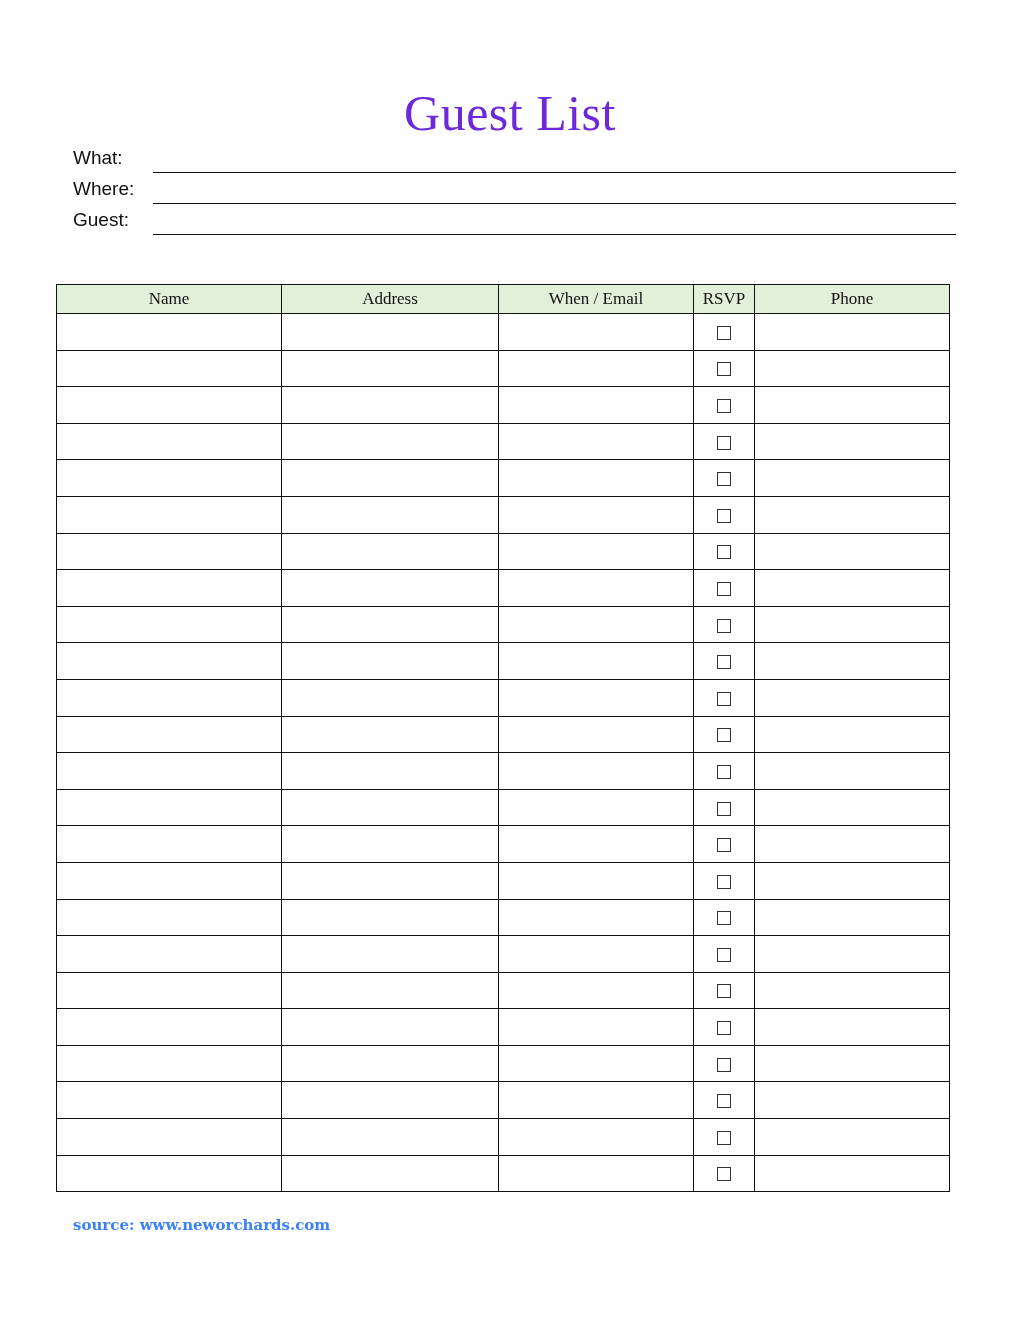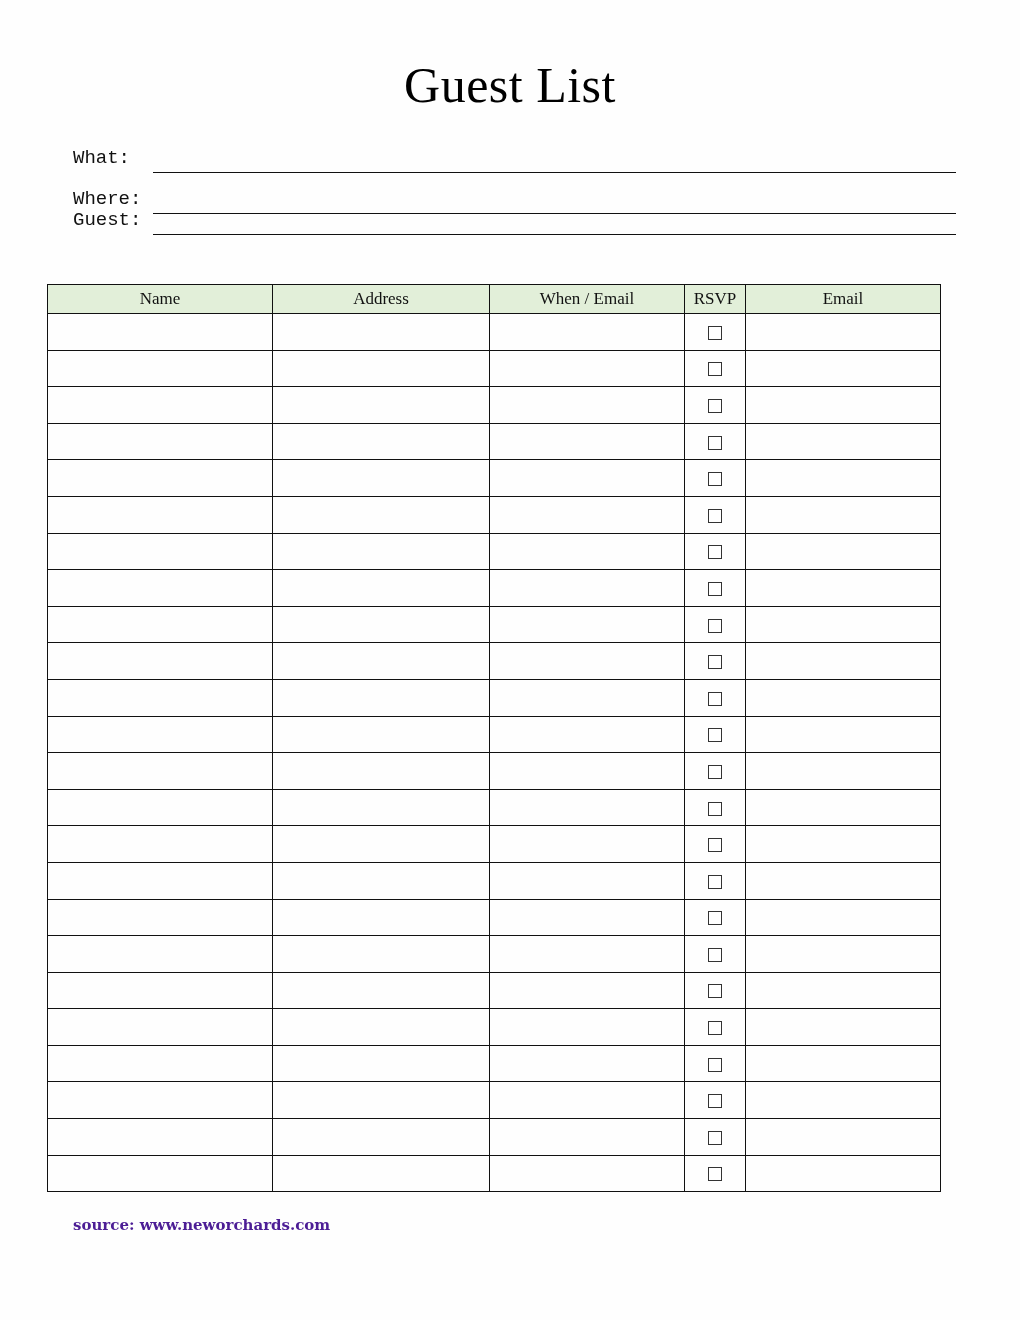--- a/index.html
+++ b/index.html
@@ -1,38 +1,38 @@
 <!DOCTYPE html>
 <html><head>
 <meta charset="utf-8">
 <style>
   html, body { margin: 0; padding: 0; }
   body { width: 1020px; height: 1320px; background: #fefefe; position: relative; font-family: "DejaVu Serif", "Liberation Serif", serif; color: #111; overflow: hidden; }
-  .title { position: absolute; top: 56px; left: 0; width: 1020px; text-align: center; font-family: "Liberation Serif", serif; font-size: 50px; color: #000000; letter-spacing: 0.5px; }
+  .title { position: absolute; top: 84px; left: 0; width: 1020px; text-align: center; font-family: "Liberation Serif", serif; font-size: 50px; color: #6d28d9; letter-spacing: 0.5px; }
   .info-row { position: absolute; left: 73px; width: 883px; height: 30px; }
-  .info-label { position: absolute; left: 0; bottom: 4px; font-family: Liberation Mono, monospace; font-size: 19px; }
+  .info-label { position: absolute; left: 0; bottom: 4px; font-family: Liberation Sans, sans-serif; font-size: 19px; }
   .info-line { position: absolute; left: 80px; right: 0; bottom: 0; border-bottom: 1.3px solid #111; height: 0; }
-  table.guest { position: absolute; left: 47px; top: 284px; width: 893px; border-collapse: collapse; table-layout: fixed; padding-left: 18px; }
+  table.guest { position: absolute; left: 56px; top: 284px; width: 893px; border-collapse: collapse; table-layout: fixed; padding-left: 18px; }
   table.guest th, table.guest td { border: 1.5px solid #111; padding: 0; }
   table.guest th { background: #e2efd9; height: 28px; font-family: "Liberation Serif", serif; font-weight: normal; font-size: 17px; text-align: center; }
   table.guest td { height: 35.6px; }
   td.rsvp { text-align: center; vertical-align: middle; }
   .cb { display: inline-block; width: 14px; height: 14px; border: 1.5px solid #333; background: #fff; box-sizing: border-box; vertical-align: middle; cursor: pointer; }
-  .source { position: absolute; left: 73px; top: 1216px; font-family: "DejaVu Serif", serif; font-weight: bold; font-size: 15px; color: #4c1d95; }
+  .source { position: absolute; left: 73px; top: 1216px; font-family: "DejaVu Serif", serif; font-weight: bold; font-size: 15px; color: #3b82f6; }
 </style>
 </head>
 <body>
 
 <div class="title">Guest List</div>
 
 <div class="info-row" style="top:143px;">
   <span class="info-label">What:</span>
   <div class="info-line"></div>
 </div>
-<div class="info-row" style="top:184px;">
+<div class="info-row" style="top:174px;">
   <span class="info-label">Where:</span>
   <div class="info-line"></div>
 </div>
 <div class="info-row" style="top:205px;">
   <span class="info-label">Guest:</span>
   <div class="info-line"></div>
 </div>
 
 <table class="guest">
   <colgroup>
@@ -41,21 +41,21 @@
     <col style="width:195px">
     <col style="width:61px">
     <col style="width:195px">
   </colgroup>
   <thead>
     <tr>
       <th>Name</th>
       <th>Address</th>
       <th>When / Email</th>
       <th>RSVP</th>
-      <th>Email</th>
+      <th>Phone</th>
     </tr>
   </thead>
   <tbody id="guest-body">
       <tr>
         <td></td>
         <td></td>
         <td></td>
         <td class="rsvp"><span class="cb"></span></td>
         <td></td>
       </tr>

